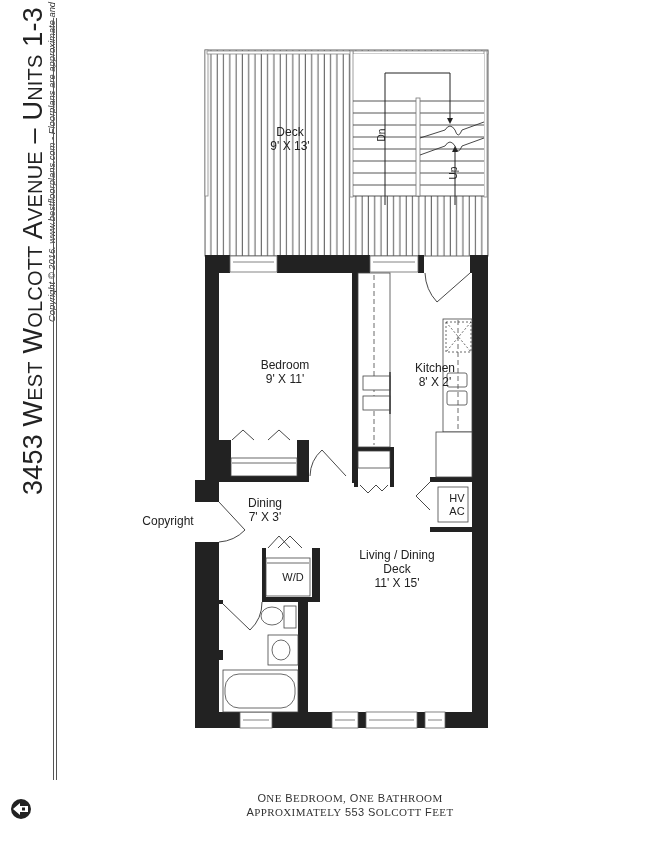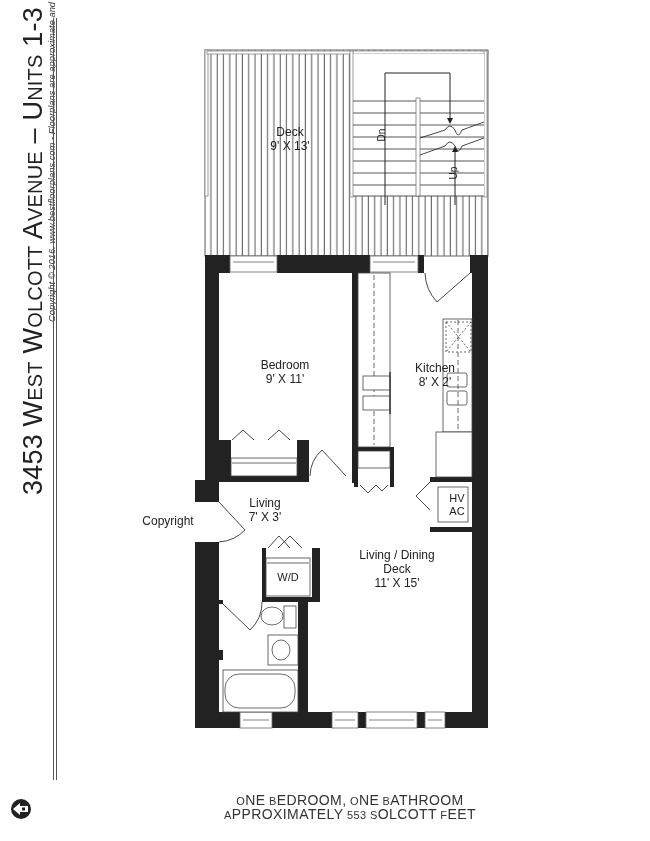--- a/index.html
+++ b/index.html
@@ -8,21 +8,21 @@
     position: absolute; transform-origin: 0 0; transform: rotate(-90deg); white-space: nowrap;
   }
   .title-text { left: 18px; top: 495px; font-size: 27px; letter-spacing: 0.2px; color: #222; }
   .title-text .sc { font-size: 20px; }
   .copyright-text { left: 46px; top: 322px; font-size: 9.4px; font-style: italic; color: #333; }
   .sidebar-rule { position: absolute; left: 53px; top: 18px; width: 4px; height: 762px; border-left: 1.3px solid #555; border-right: 1.3px solid #555; box-sizing: border-box; }
   .logo { position: absolute; left: 9px; top: 797px; width: 24px; height: 24px; }
   .plan { position: absolute; left: 0; top: 0; width: 650px; height: 841px; }
   .label { position: absolute; text-align: center; font-size: 12px; line-height: 14px; color: #222; white-space: nowrap; }
   .footer { position: absolute; left: 200px; width: 300px; text-align: center; font-size: 11px; letter-spacing: 0.4px; color: #333; }
-  .footer .sc { font-size: 14px; }
+  .footer .sc { font-size: 11px; font-family: Liberation Serif, serif; }
 </style>
 </head>
 <body>
 
 <div class="vtext title-text">
   <span>3453</span>
   <span><span>W</span><span class="sc">EST</span></span>
   <span><span>W</span><span class="sc">OLCOTT</span></span>
   <span><span>A</span><span class="sc">VENUE</span></span>
   <span>–</span>
@@ -208,29 +208,29 @@
 
 <div class="label" style="left:240px; top:325px; width:90px;margin-top:33px;">
   <div>Bedroom</div>
   <div>9' X 11'</div>
 </div>
 <div class="label" style="left:390px; top:361px; width:50px;padding-left:20px;">
   <div>Kitchen</div>
   <div>8' X 2'</div>
 </div>
 <div class="label" style="left:225px; top:496px; width:80px;">
-  <div>Living</div>
+  <div>Dining</div>
   <div>7' X 3'</div>
 </div>
 <div class="label" style="left:138px; top:514px; width:60px;">Copyright</div>
 <div class="label" style="left:438px; top:492px; width:38px; font-size:11px; line-height:13px;">
   <div>HV</div>
   <div>AC</div>
 </div>
-<div class="label" style="left:266px; top:570px; width:44px; font-size:11px;">W/D</div>
+<div class="label" style="left:266px; top:570px; width:54px; font-size:11px;">W/D</div>
 <div class="label" style="left:347px; top:548px; width:100px;">
   <div>Living / Dining</div>
   <div>Deck</div>
   <div>11' X 15'</div>
 </div>
 
 <div class="footer" style="top:792px;">
   <span><span>O</span><span class="sc">NE</span></span>
   <span><span>B</span><span class="sc">EDROOM,</span></span>
   <span><span>O</span><span class="sc">NE</span></span>

